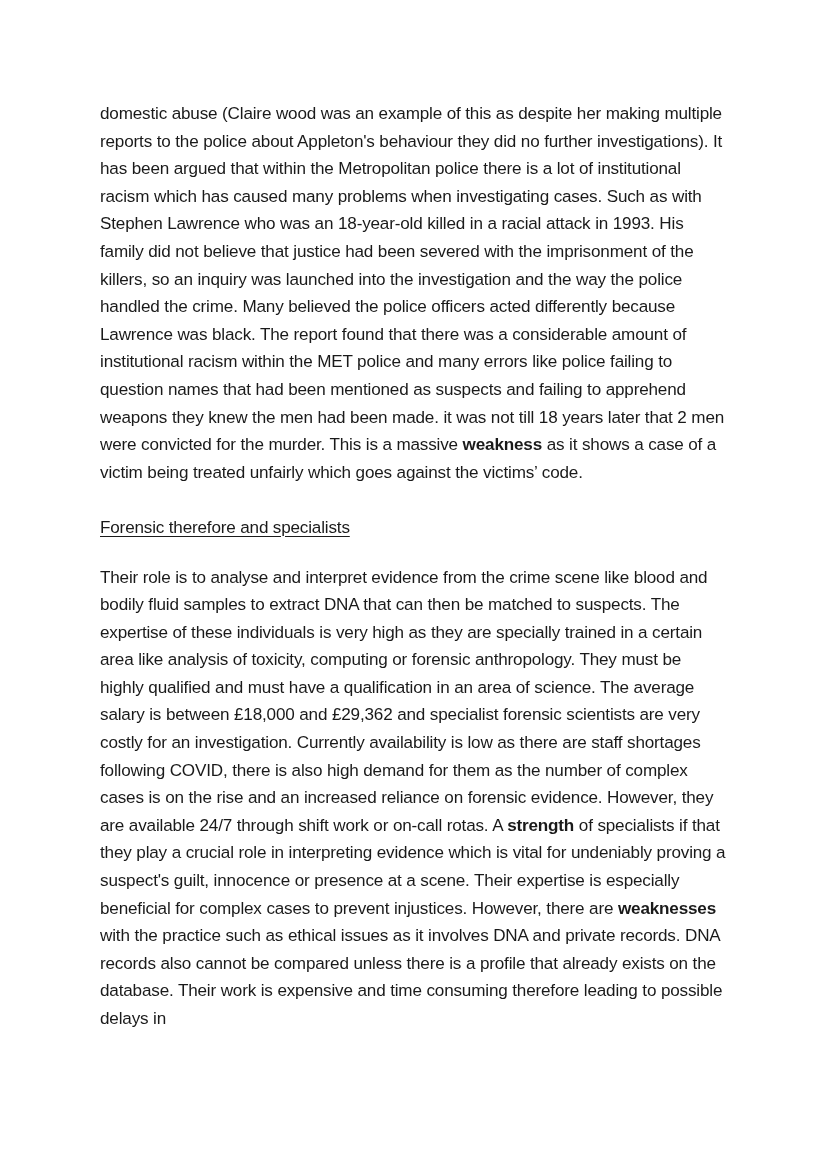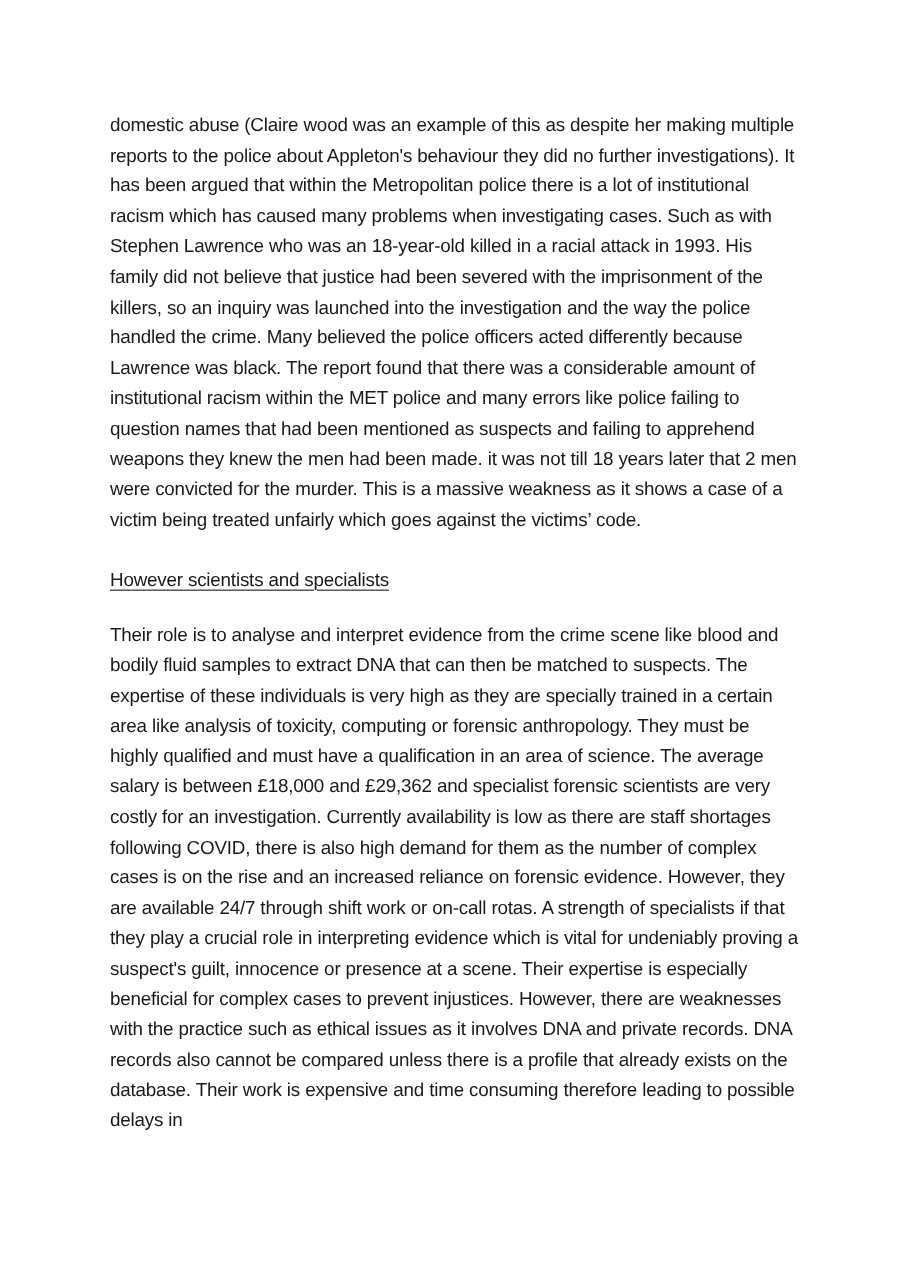--- a/index.html
+++ b/index.html
@@ -36,21 +36,21 @@
     color: #1a1a1a;
     text-align: left;
     margin: 0;
     letter-spacing: -0.01em;
     word-spacing: 0.005em;
     font-weight: 400;
   }
 
   .doc-paragraph b,
   .doc-paragraph .bold {
-    font-weight: 400;
+    font-weight: 700;
   }
 
   .spacer-line {
     height: 27.6px;
   }
 
   .spacer-line-half {
     height: 22px;
   }
 
@@ -72,20 +72,20 @@
 </head>
 <body>
 
 <div class="page">
   <div class="text-column">
 
     <p class="doc-paragraph"><span>domestic abuse (Claire wood was an example of this as despite her making multiple reports to the police about Appleton's behaviour they did no further investigations). It has been argued that within the Metropolitan police there is a lot of institutional racism which has caused many problems when investigating cases. Such as with Stephen Lawrence who was an 18-year-old killed in a racial attack in 1993. His family did not believe that justice had been severed with the imprisonment of the killers, so an inquiry was launched into the investigation and the way the police handled the crime. Many believed the police officers acted differently because Lawrence was black. The report found that there was a considerable amount of institutional racism within the MET police and many errors like police failing to question names that had been mentioned as suspects and failing to apprehend weapons they knew the men had been made. it was not till 18 years later that 2 men were convicted for the murder. This is a massive </span><b class="bold">weakness</b><span> as it shows a case of a victim being treated unfairly which goes against the victims’ code.</span></p>
 
     <div class="spacer-line"></div>
 
-    <p class="section-heading"><span class="heading-text">However scientists and specialists</span></p>
+    <p class="section-heading"><span class="heading-text">Forensic therefore and specialists</span></p>
 
     <div class="spacer-line-half"></div>
 
     <p class="doc-paragraph"><span>Their role is to analyse and interpret evidence from the crime scene like blood and bodily fluid samples to extract DNA that can then be matched to suspects. The expertise of these individuals is very high as they are specially trained in a certain area like analysis of toxicity, computing or forensic anthropology. They must be highly qualified and must have a qualification in an area of science. The average salary is between £18,000 and £29,362 and specialist forensic scientists are very costly for an investigation. Currently availability is low as there are staff shortages following COVID, there is also high demand for them as the number of complex cases is on the rise and an increased reliance on forensic evidence. However, they are available 24/7 through shift work or on-call rotas. A </span><b class="bold">strength</b><span> of specialists if that they play a crucial role in interpreting evidence which is vital for undeniably proving a suspect's guilt, innocence or presence at a scene. Their expertise is especially beneficial for complex cases to prevent injustices. However, there are </span><b class="bold">weaknesses</b><span> with the practice such as ethical issues as it involves DNA and private records. DNA records also cannot be compared unless there is a profile that already exists on the database. Their work is expensive and time consuming therefore leading to possible delays in</span></p>
 
   </div>
 </div>
 
 </body></html>

